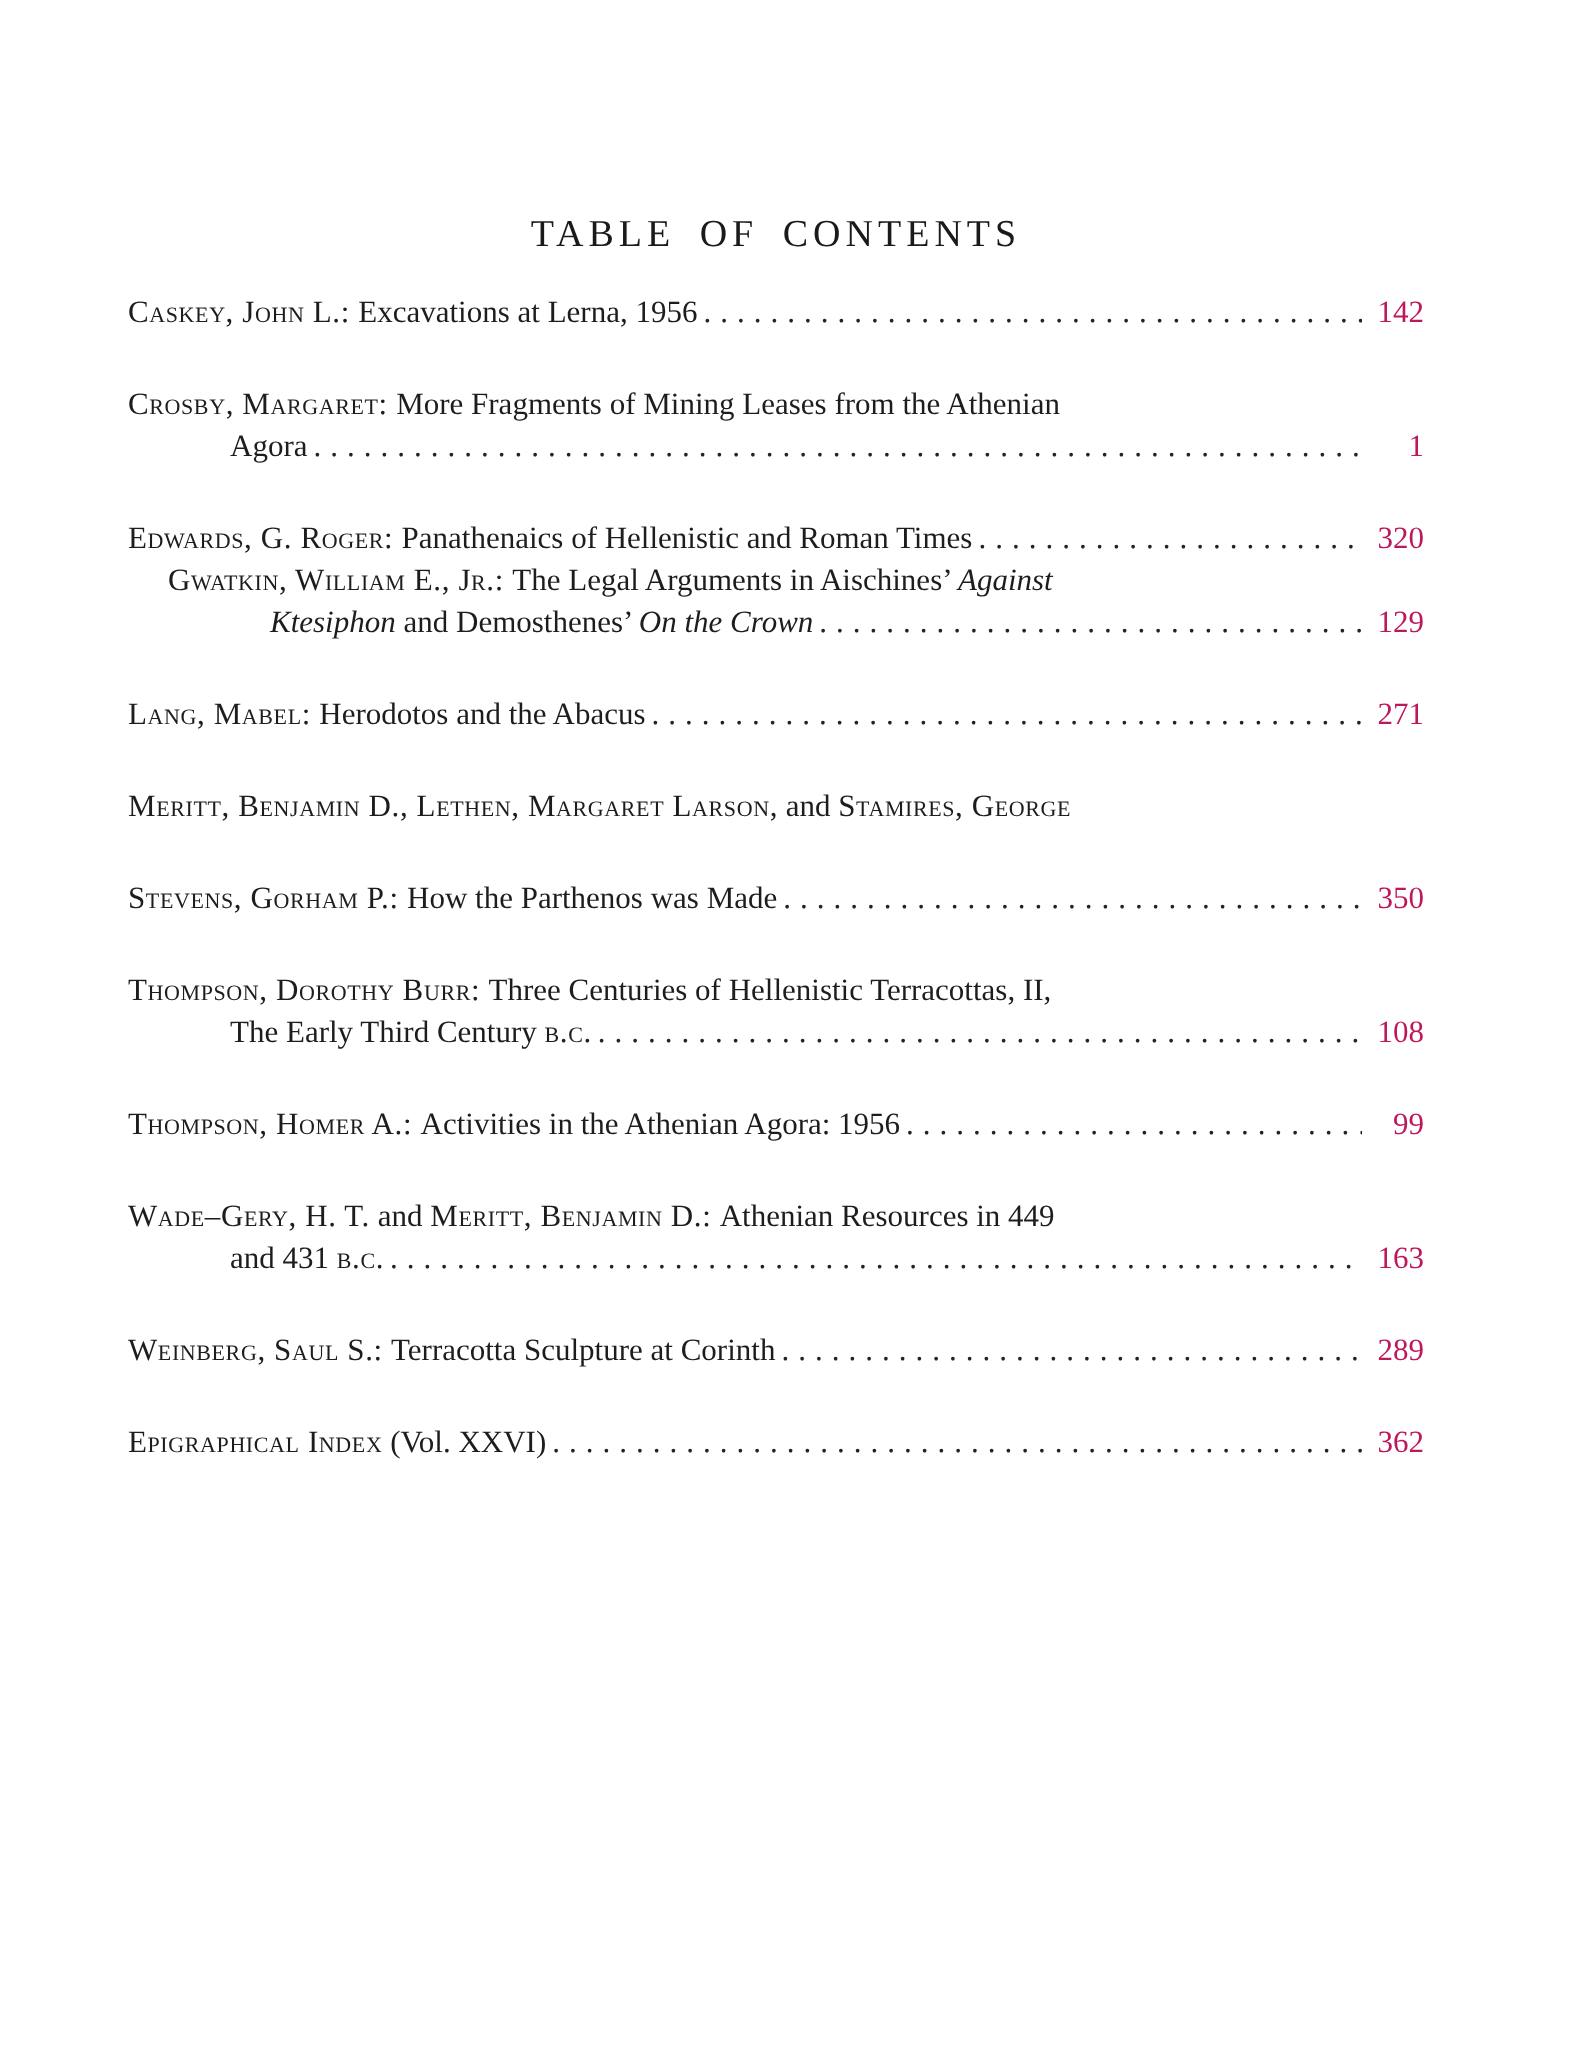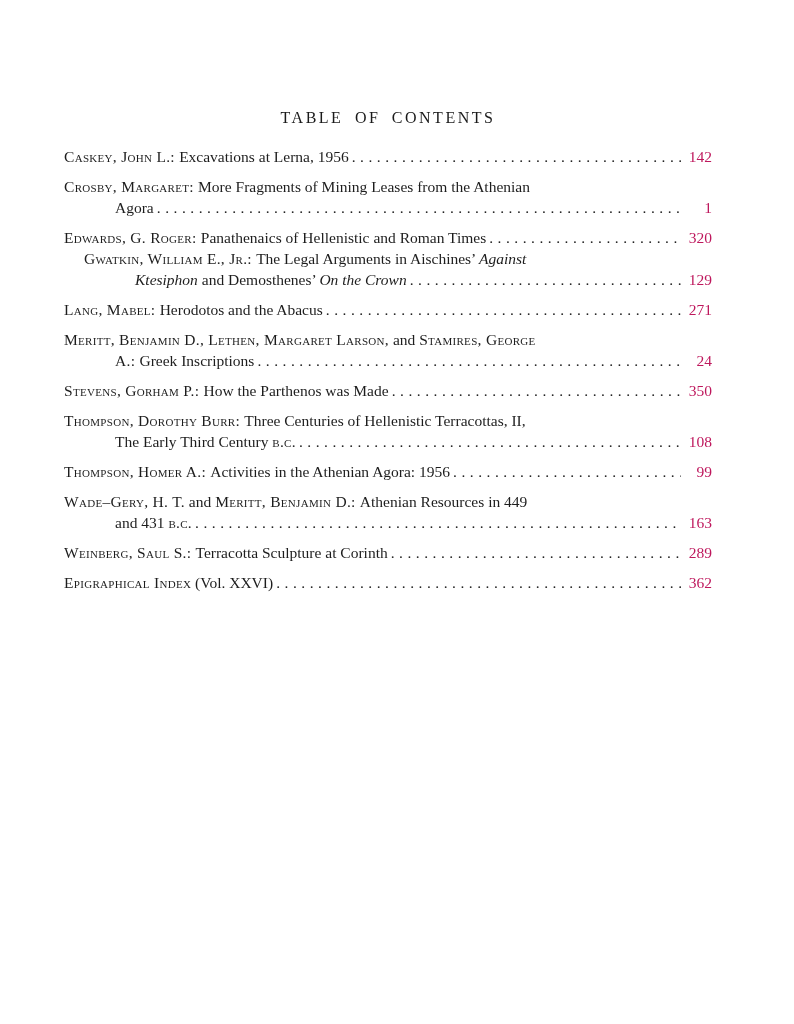--- a/index.html
+++ b/index.html
@@ -12,33 +12,33 @@
     overflow: hidden;
   }
   .sheet {
     width: 794px;
     height: 1024px;
     background: #ffffff;
     padding: 108px 82px 0 64px;
   }
   .title {
     font-weight: 400;
-    font-size: 16px;
+    font-size: 19px;
     letter-spacing: 2.5px;
     word-spacing: 5px;
     text-align: center;
     line-height: 20px;
     margin-bottom: 18px;
     color: #1a1a1a;
   }
   .entries { width: 100%; }
   .entry {
     font-size: 15.5px;
     line-height: 21px;
-    margin-top: 9px;
+    margin-top: 25px;
   }
   .entry:first-child { margin-top: 0; }
   
   .entry:nth-child(4) { margin-top: 0; margin-left: 20px; }
   .line { white-space: nowrap; }
   .line.cont { padding-left: 51px; }
   .line.last {
     display: flex;
     align-items: baseline;
   }
@@ -103,25 +103,20 @@
       </div>
       <div class="entry">
         <div class="line last">
           <span class="line-text"><span class="sc">Lang, Mabel: </span><span class="rg">Herodotos and the Abacus</span></span>
           <span class="leader"></span>
           <span class="page-num">271</span>
         </div>
       </div>
       <div class="entry">
         <div class="line"><span class="line-text"><span class="sc">Meritt, Benjamin D., Lethen, Margaret Larson,</span><span class="rg"> and </span><span class="sc">Stamires, George</span></span></div>
-        <div class="line cont last">
-          <span class="line-text"><span class="sc">A.: </span><span class="rg">Greek Inscriptions</span></span>
-          <span class="leader"></span>
-          <span class="page-num">24</span>
-        </div>
       </div>
       <div class="entry">
       </div>
       <div class="entry">
         <div class="line last">
           <span class="line-text"><span class="sc">Stevens, Gorham P.: </span><span class="rg">How the Parthenos was Made</span></span>
           <span class="leader"></span>
           <span class="page-num">350</span>
         </div>
       </div>

